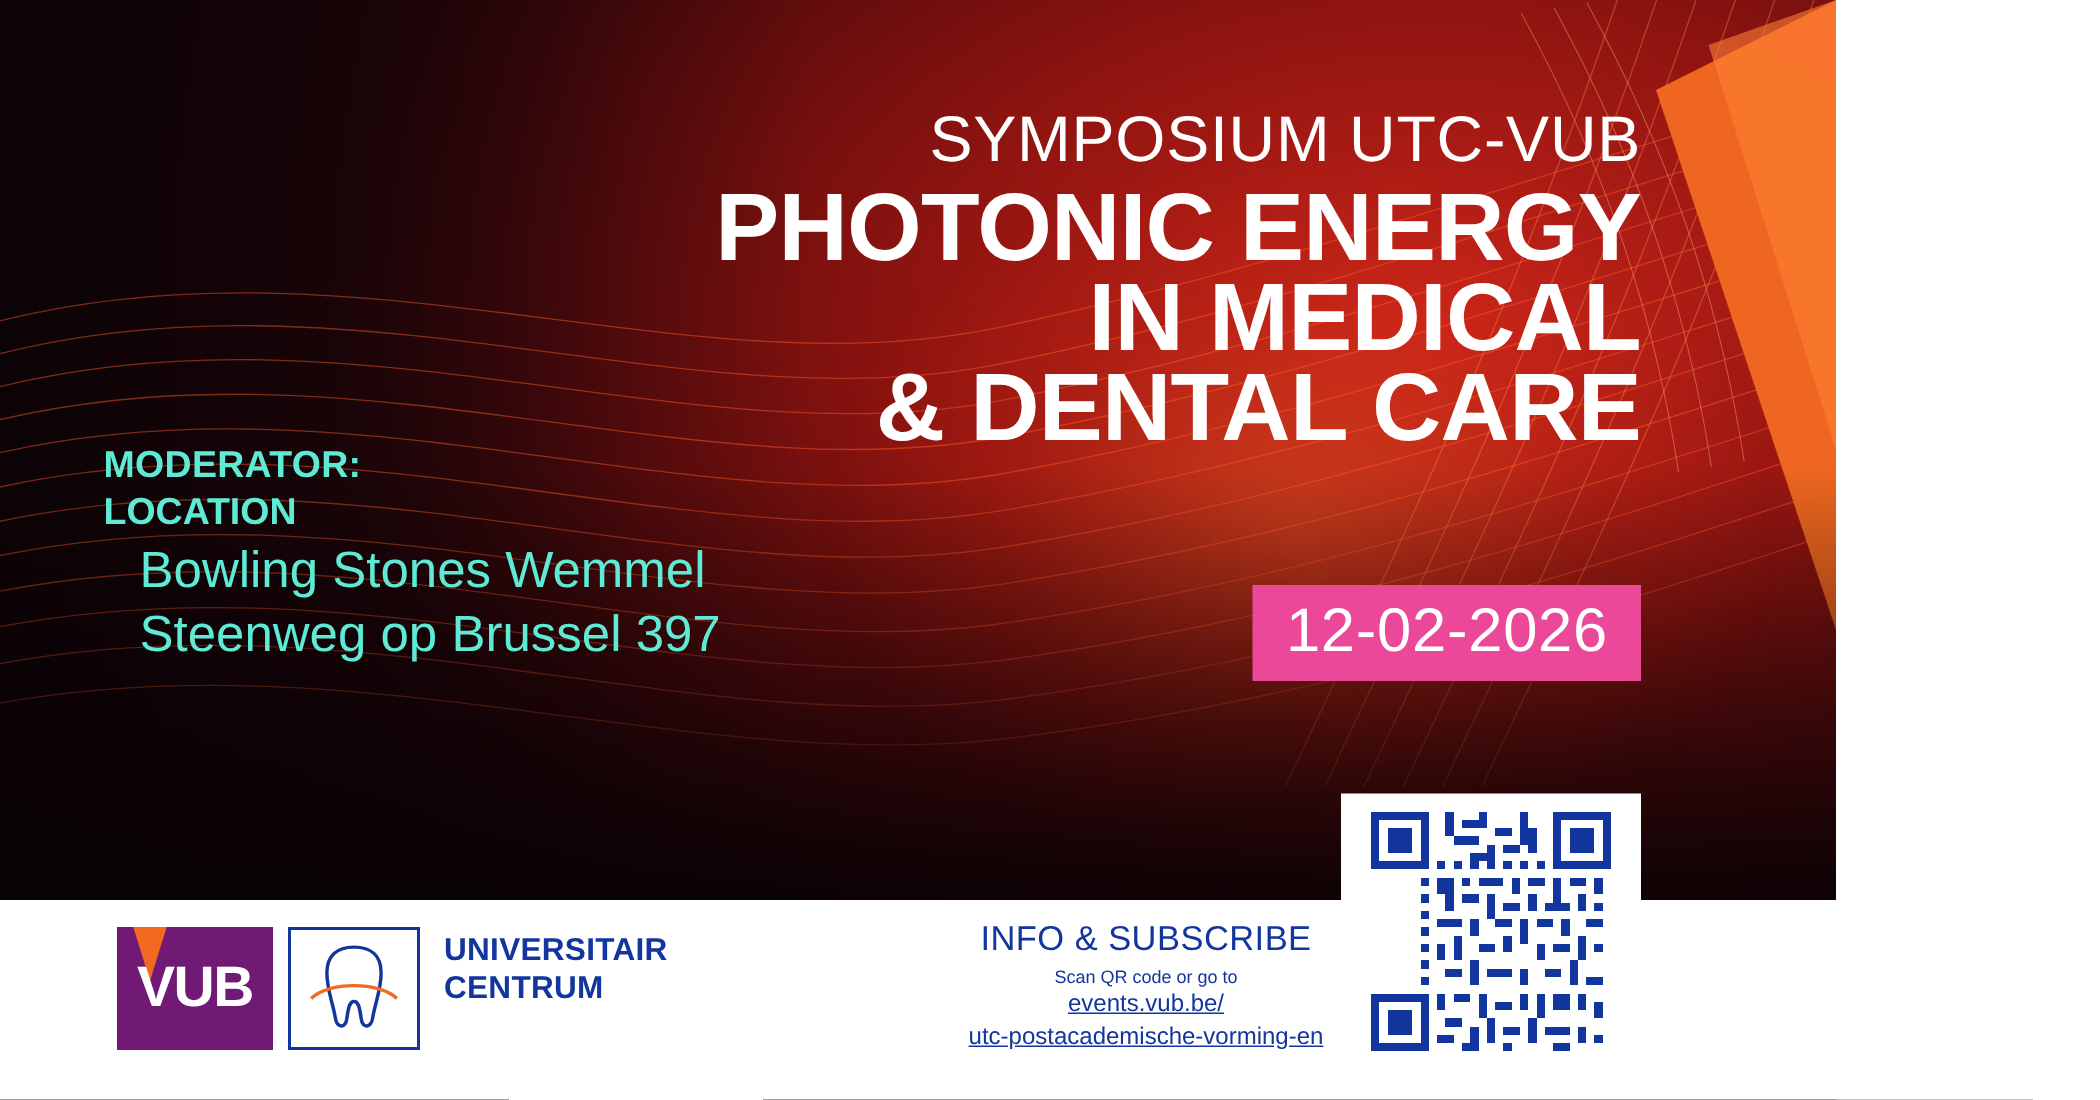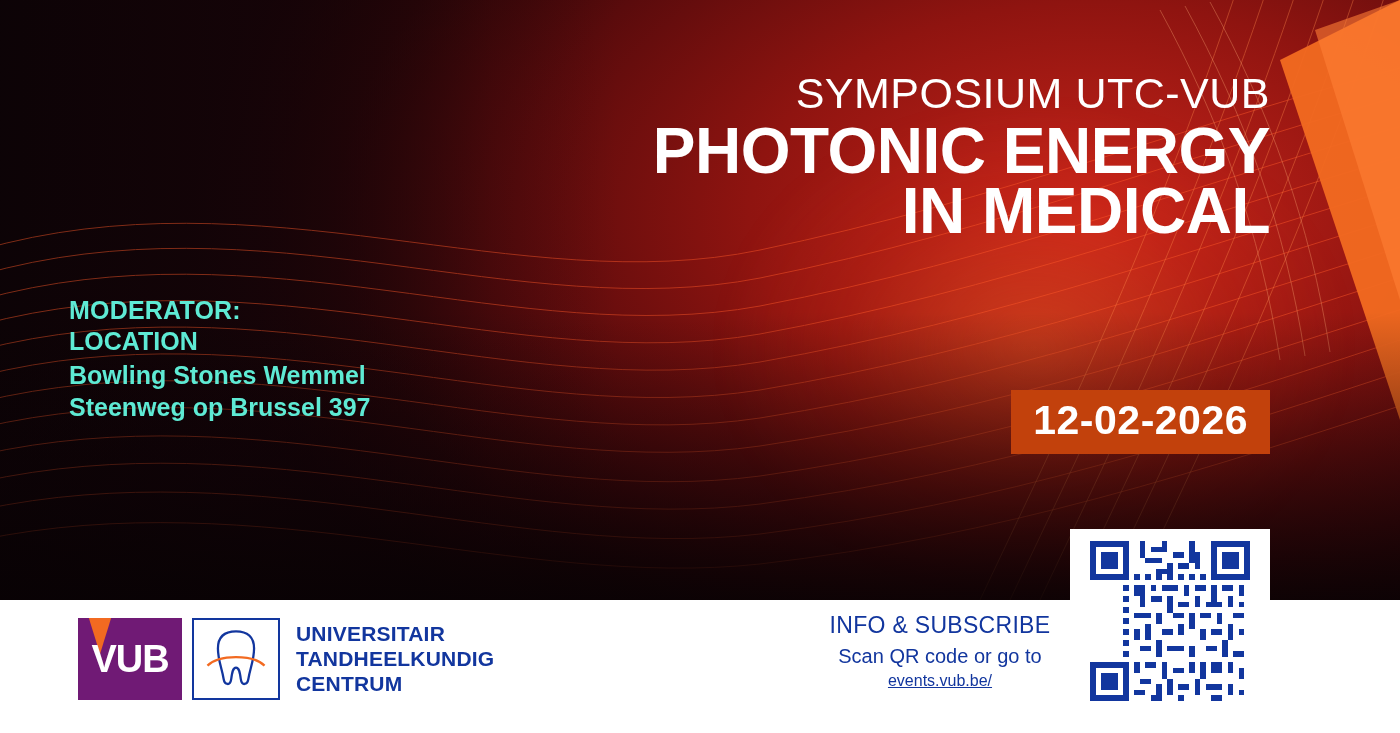--- a/index.html
+++ b/index.html
@@ -5,21 +5,21 @@
   html, body {
     margin: 0;
     padding: 0;
     background: #ffffff;
   }
   body {
     font-family: "Liberation Sans", sans-serif;
   }
   .poster {
     position: relative;
-    width: 1400px;
+    width: 1224px;
     height: 733px;
     overflow: hidden;
     background: #0b0305;
   }
   
   .bg {
     position: absolute;
     inset: 0 0 133px 0;
     background:
       radial-gradient(ellipse 900px 560px at 78% 36%, #c8241a 0%, #8f1410 38%, #5a0b0c 64%, #2a0507 84%, #140205 100%),
@@ -79,23 +79,24 @@
     line-height: 1.22;
     margin-bottom: 54px;
   }
   .location-label {
     font-size: 25px;
     font-weight: bold;
     line-height: 1.24;
     margin-bottom: 2px;
   }
   .location-line {
-    font-size: 25px;
-    font-weight: 700;
+    font-size: 34px;
+    font-weight: 400;
     line-height: 1.28;
+    margin-left: 24px;
   }
   
   .headline {
     position: absolute;
     right: 130px;
     top: 72px;
     text-align: right;
     color: #ffffff;
     z-index: 6;
   }
@@ -109,24 +110,24 @@
   .big-line {
     font-size: 64px;
     font-weight: bold;
     line-height: 0.94;
     letter-spacing: -0.5px;
   }
   .date-badge {
     position: absolute;
     right: 130px;
     top: 390px;
-    background: #c2410c;
+    background: #ec4899;
     color: #ffffff;
     font-size: 41px;
-    font-weight: bold;
+    font-weight: normal;
     padding: 7px 22px 10px 22px;
     letter-spacing: 0.5px;
     z-index: 7;
   }
   
   .bottom-bar {
     position: absolute;
     left: 0; right: 0; bottom: 0;
     height: 133px;
     background: #ffffff;
@@ -190,21 +191,21 @@
     z-index: 8;
     width: 260px;
   }
   .info-title {
     font-size: 23px;
     font-weight: 400;
     letter-spacing: 0.3px;
     margin-bottom: 4px;
   }
   .info-sub {
-    font-size: 20px;
+    font-size: 12px;
     line-height: 1.34;
   }
   .info-link {
     font-size: 16px;
     line-height: 1.34;
     text-decoration: underline;
     color: #12369e;
     display: block;
   }
   .qr-wrap {
@@ -269,20 +270,21 @@
       <polygon points="300,0 300,300 215,30" fill="#ff7f35" opacity="0.6"></polygon>
     </svg>
 
     <div class="bg-dark-bottom"></div>
   </div>
 
   <div class="headline">
     <div class="sym-line">SYMPOSIUM UTC-VUB</div>
     <div class="big-line">PHOTONIC ENERGY</div>
     <div class="big-line">IN MEDICAL</div>
+    <div class="big-line">&amp; DENTAL CARE</div>
   </div>
 
   <div class="date-badge">12-02-2026</div>
 
   <div class="left-col">
     <div class="moderator-label">MODERATOR:</div>
     <div class="location-label">LOCATION</div>
     <div class="location-line">Bowling Stones Wemmel</div>
     <div class="location-line">Steenweg op Brussel 397</div>
   </div>
@@ -296,28 +298,28 @@
 
   <div class="utc-logo">
     <svg viewBox="0 0 88 82" width="84" height="78">
       <path d="M44,12 C32,12 25,18 25,30 C25,42 29,50 31,62 C32,68 38,70 39,62 C40,54 41,50 44,50 C47,50 48,54 49,62 C50,70 56,68 57,62 C59,50 63,42 63,30 C63,18 56,12 44,12 Z" fill="none" stroke="#12369e" stroke-width="2.4"></path>
       <path d="M14,48 C26,36 62,36 74,48" fill="none" stroke="#f26a21" stroke-width="2.4"></path>
     </svg>
   </div>
 
   <div class="utc-text">
     <div>UNIVERSITAIR</div>
-    <div>TANDHEELKUNDIG</div>
     <div>CENTRUM</div>
   </div>
 
   <div class="info-block">
     <div class="info-title">INFO &amp; SUBSCRIBE</div>
     <div class="info-sub">Scan QR code or go to</div>
     <a class="info-link" href="#">events.vub.be/</a>
+    <a class="info-link" href="#">utc-postacademische-vorming-en</a>
   </div>
 
   <div class="qr-wrap">
     <svg class="qr" viewBox="0 0 29 29" shape-rendering="crispEdges">
       <rect width="29" height="29" fill="#ffffff"></rect>
       <g fill="#12369e">
 
         <rect x="0" y="0" width="7" height="1"></rect>
           <rect x="0" y="6" width="7" height="1"></rect>
         <rect x="0" y="0" width="1" height="7"></rect>

